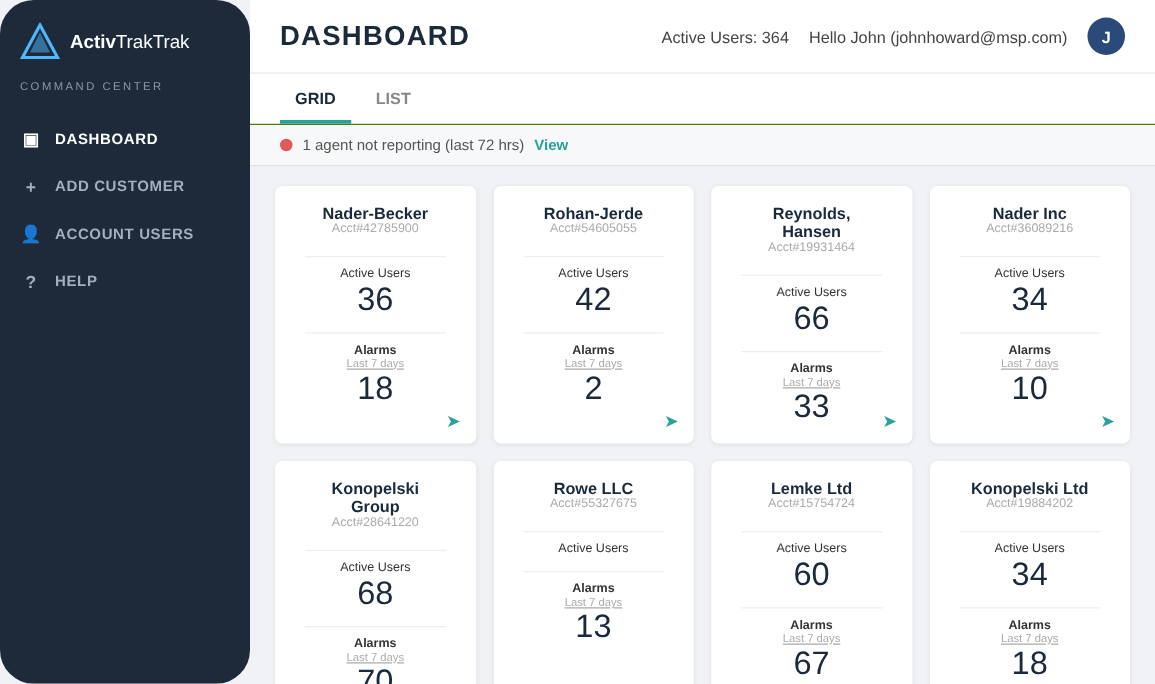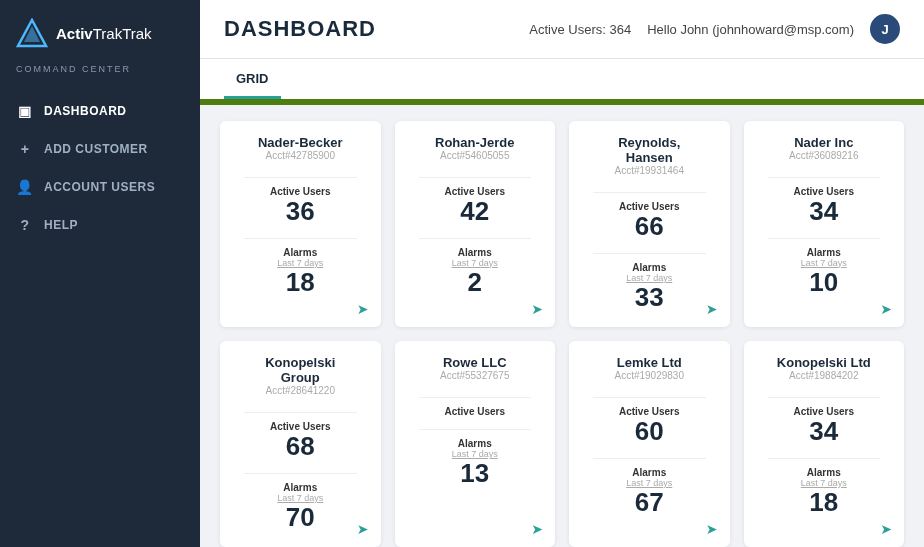--- a/index.html
+++ b/index.html
@@ -7,20 +7,21 @@
 
     
     .sidebar {
       width: 200px;
       min-width: 200px;
       background: #1e2a3a;
       color: #fff;
       display: flex;
       flex-direction: column;
       padding: 0;
+      border-radius: 27px;
     }
     .sidebar-logo {
       padding: 18px 16px 14px;
       display: flex;
       align-items: center;
       gap: 8px;
     }
     .logo-icon {
       width: 32px;
       height: 32px;
@@ -102,21 +103,21 @@
       font-size: 13px;
       font-weight: 700;
     }
 
     
     .tabs-bar {
       background: #fff;
       display: flex;
       align-items: flex-start;
       padding: 0 24px;
-      border-bottom: 6px solid #4d7c0f;
+      border-bottom: 1px solid #4d7c0f;
     }
     .tab {
       padding: 12px 12px 10px;
       font-size: 13px;
       font-weight: 600;
       color: #888;
       cursor: pointer;
       border-bottom: 3px solid transparent;
       margin-right: 8px;
     }
@@ -185,28 +186,28 @@
       color: #aaa;
       margin-bottom: 8px;
     }
     .card-section {
       width: 100%;
       text-align: center;
       margin-bottom: 4px;
     }
     .card-section-label {
       font-size: 10px;
-      font-weight: 700;
+      font-weight: 400;
       color: #333;
       text-transform: none;
       text-align: center;
     }
     .card-section-value {
       font-size: 26px;
-      font-weight: 700;
+      font-weight: 400;
       color: #1a2a3a;
       line-height: 1.1;
     }
     .card-alarms-label {
       font-size: 10px;
       font-weight: 700;
       color: #333;
     }
     .card-alarms-sub {
       font-size: 9px;
@@ -267,22 +268,28 @@
     <h1 class="header-title">DASHBOARD</h1>
     <div class="header-right">
       <span class="active-users-count">Active Users: 364</span>
       <span class="user-info">Hello John (johnhoward@msp.com)</span>
       <div class="user-avatar">J</div>
     </div>
   </header>
 
   <div class="tabs-bar">
     <div class="tab active">GRID</div>
+    <div class="tab">LIST</div>
   </div>
 
+  <div class="notification-bar">
+    <span class="notif-dot"></span>
+    <span>1 agent not reporting (last 72 hrs)</span>
+    <a class="notif-link">View</a>
+  </div>
 
   <div class="grid-container" id="grid-container">
       <div class="grid-row">
         <div class="card">
       <div class="card-name">Nader-Becker</div>
       <div class="card-acct">Acct#42785900</div>
       <hr class="card-divider">
       <div class="card-section">
         <div class="card-section-label">Active Users</div>
         <div class="card-section-value">36</div>
@@ -371,21 +378,21 @@
       <hr class="card-divider">
       <div class="card-section">
         <div class="card-alarms-label">Alarms</div>
         <div class="card-alarms-sub">Last 7 days</div>
         <div class="card-section-value">13</div>
       </div>
       <span class="card-arrow">➤</span>
     </div>
         <div class="card">
       <div class="card-name">Lemke Ltd</div>
-      <div class="card-acct">Acct#19029830</div>
+      <div class="card-acct">Acct#15754724</div>
       <hr class="card-divider">
       <div class="card-section">
         <div class="card-section-label">Active Users</div>
         <div class="card-section-value">60</div>
       </div>
       <hr class="card-divider">
       <div class="card-section">
         <div class="card-alarms-label">Alarms</div>
         <div class="card-alarms-sub">Last 7 days</div>
         <div class="card-section-value">67</div>

